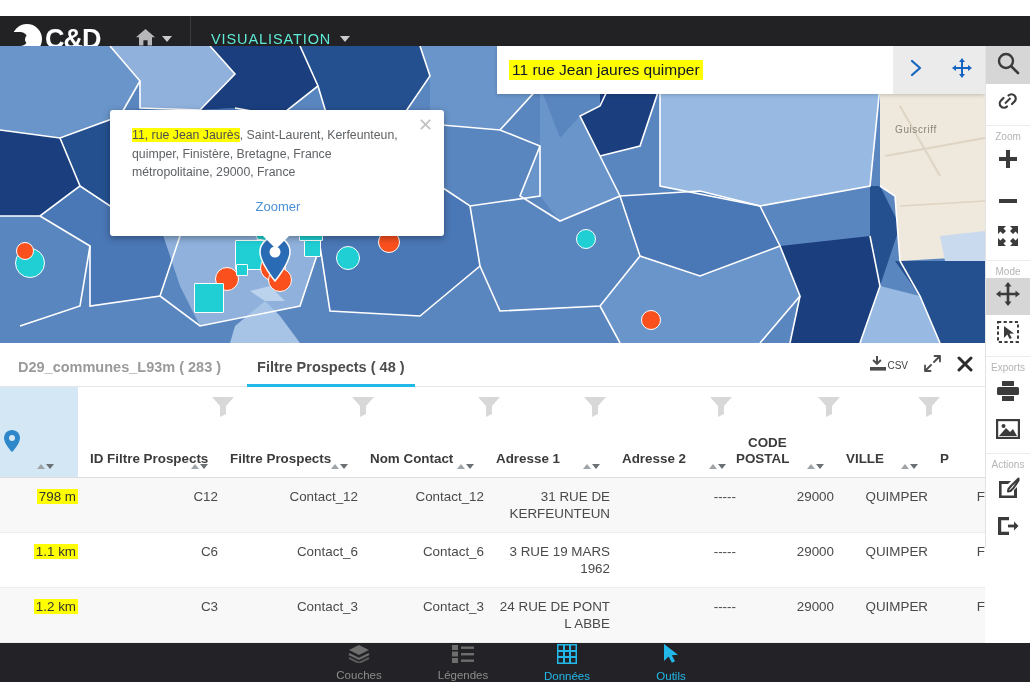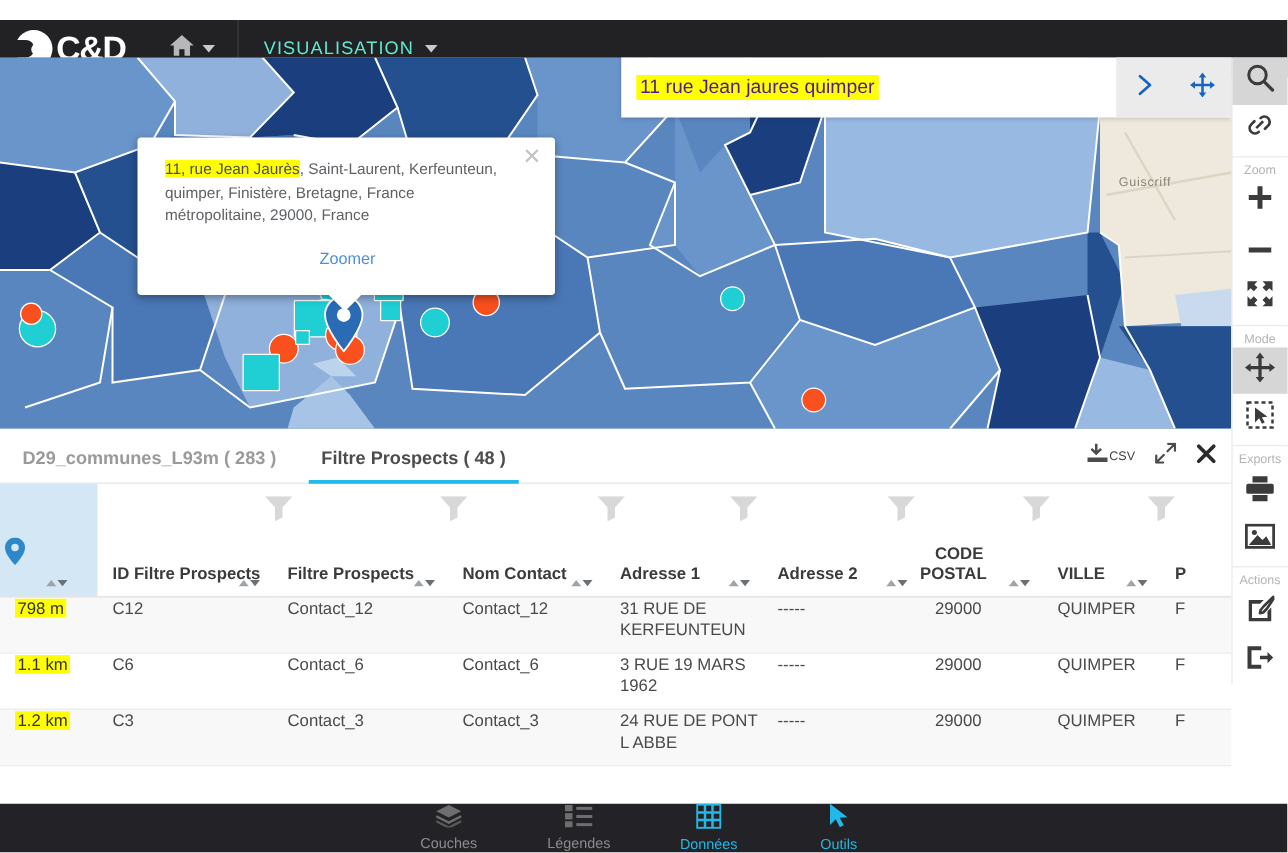--- a/index.html
+++ b/index.html
@@ -102,21 +102,21 @@
   }
 
   
   .searchbar {
     position: absolute; left: 497px; top: 46px; width: 488px; height: 48px;
     background: #ffffff; display: flex; align-items: stretch;
     box-shadow: 0 1px 4px rgba(0,0,0,.2);
   }
   .search-input-wrap { flex: 1; display: flex; align-items: center; padding-left: 12px; }
   .search-value {
-    font-size: 15.5px; color: #4c1d95; background: #ffff00; padding: 1px 3px;
+    font-size: 15.5px; color: #0f172a; background: #ffff00; padding: 1px 3px;
   }
   .search-actions {
     width: 92px; background: #ebebeb; display: flex; align-items: center;
     justify-content: space-around;
   }
   .search-actions .ic { cursor: pointer; }
 
   
   .rtool {
     position: absolute; left: 985px; top: 46px; width: 45px; height: 501px;
@@ -166,22 +166,22 @@
     border-bottom: 1px solid #dedede;
   }
   table.grid th .hdr { padding-left: 12px; line-height: 16px; }
   .funnel { position: absolute; left: 12px; top: 10px; }
   .sortarrows { position: absolute; right: 10px; bottom: 8px; display: flex; gap: 1px; }
   .sa { width: 0; height: 0; border-left: 4px solid transparent; border-right: 4px solid transparent; }
   .sa.up { border-bottom: 5px solid #9fa4a8; }
   .sa.down { border-top: 5px solid #6b7075; }
   th.pin-col { background: #d3e7f4; border-bottom: 1px solid #c2d9e8; }
   table.grid td {
-    font-size: 13.4px; color: #4a4a4a; padding: 0 0 10px 12px;
-    vertical-align: top; line-height: 17px; border-bottom: 1px solid #ececec;
+    font-size: 13.4px; color: #4a4a4a; padding: 10px 0 10px 12px;
+    vertical-align: top; line-height: 17px; border-bottom: 1px solid #ececec; text-align: right;
   }
   tr.alt td { background: #f8f8f8; }
   td.dist { padding-left: 3px; }
   td.dist span { background: #ffff00; color: #333; padding: 0 2px; }
 
   
   .bottomnav {
     position: absolute; left: 0; top: 643px; width: 1030px; height: 39px;
     background: #232327; display: flex; align-items: center; justify-content: center;
     gap: 34px;
@@ -289,21 +289,21 @@
         <path d="M320,200 330,265 420,270 480,220 470,160"></path>
         <path d="M480,220 500,265 600,260 640,210"></path>
         <path d="M600,260 620,297"></path>
         <path d="M760,297 800,250 780,200"></path>
         <path d="M800,250 790,297"></path>
         <path d="M880,140 895,150 900,215 920,250 940,297"></path>
         <path d="M870,190 880,240 860,297"></path>
       </g>
     </svg>
 
-    <div class="town-label" style="left:895px;top:95px">Guiscriff</div>
+    <div class="town-label" style="left:895px;top:78px">Guiscriff</div>
 
     <div id="markers">
         <div class="mk circle orange" style="left: 297px; top: 146px; width: 28px; height: 28px;"></div>
         <div class="mk circle orange" style="left: 248px; top: 169px; width: 14px; height: 14px;"></div>
         <div class="mk circle cyan" style="left: 255px; top: 173px; width: 26px; height: 26px;"></div>
         <div class="mk square cyan" style="left: 299px; top: 171px; width: 24px; height: 24px;"></div>
         <div class="mk square cyan" style="left: 128px; top: 144px; width: 14px; height: 14px;"></div>
         <div class="mk circle orange" style="left: 248px; top: 193px; width: 24px; height: 24px;"></div>
         <div class="mk square cyan" style="left: 235px; top: 194px; width: 30px; height: 30px;"></div>
         <div class="mk square cyan" style="left: 304px; top: 194px; width: 17px; height: 17px;"></div>

